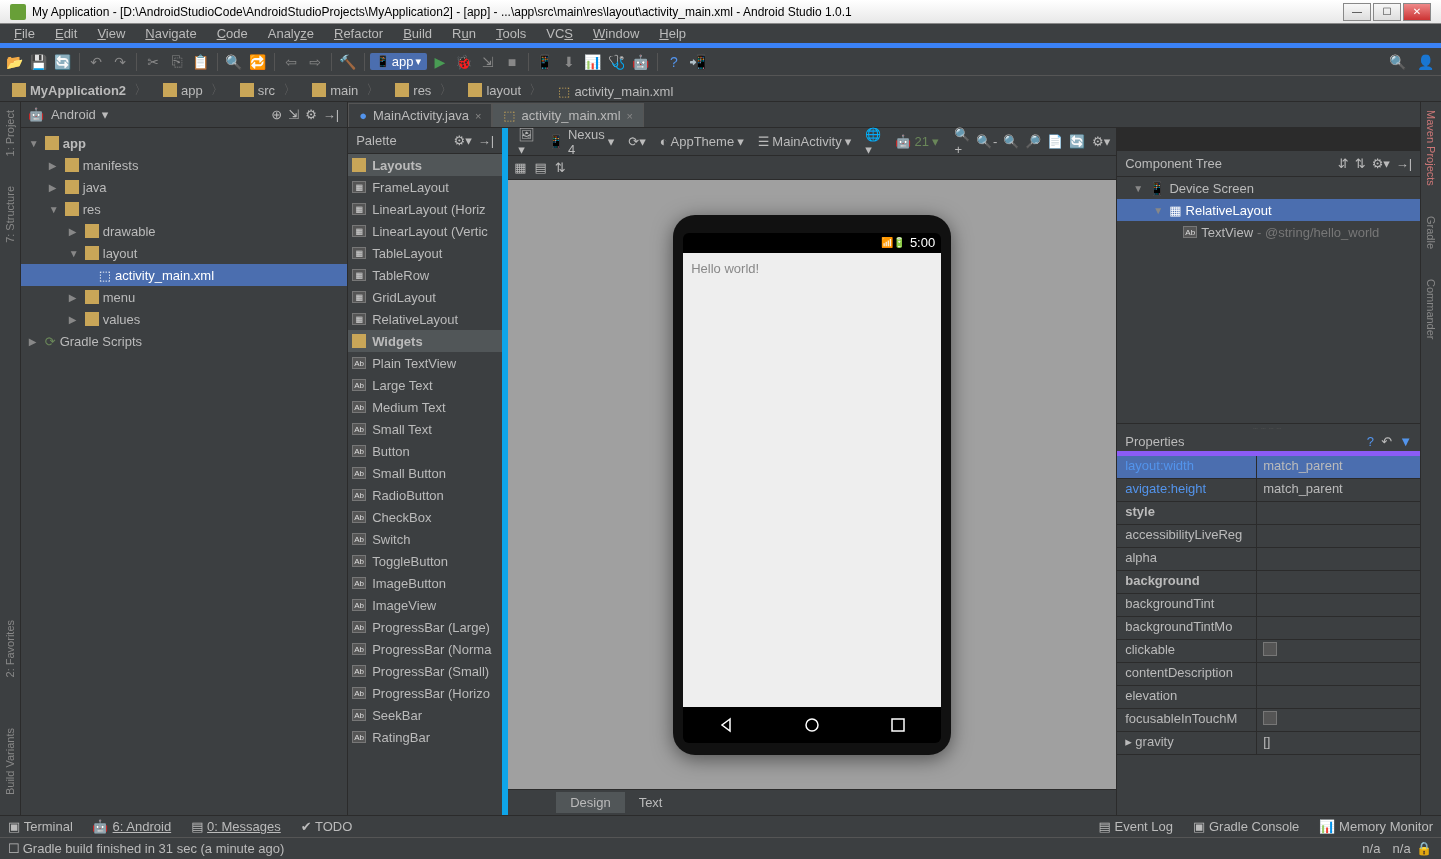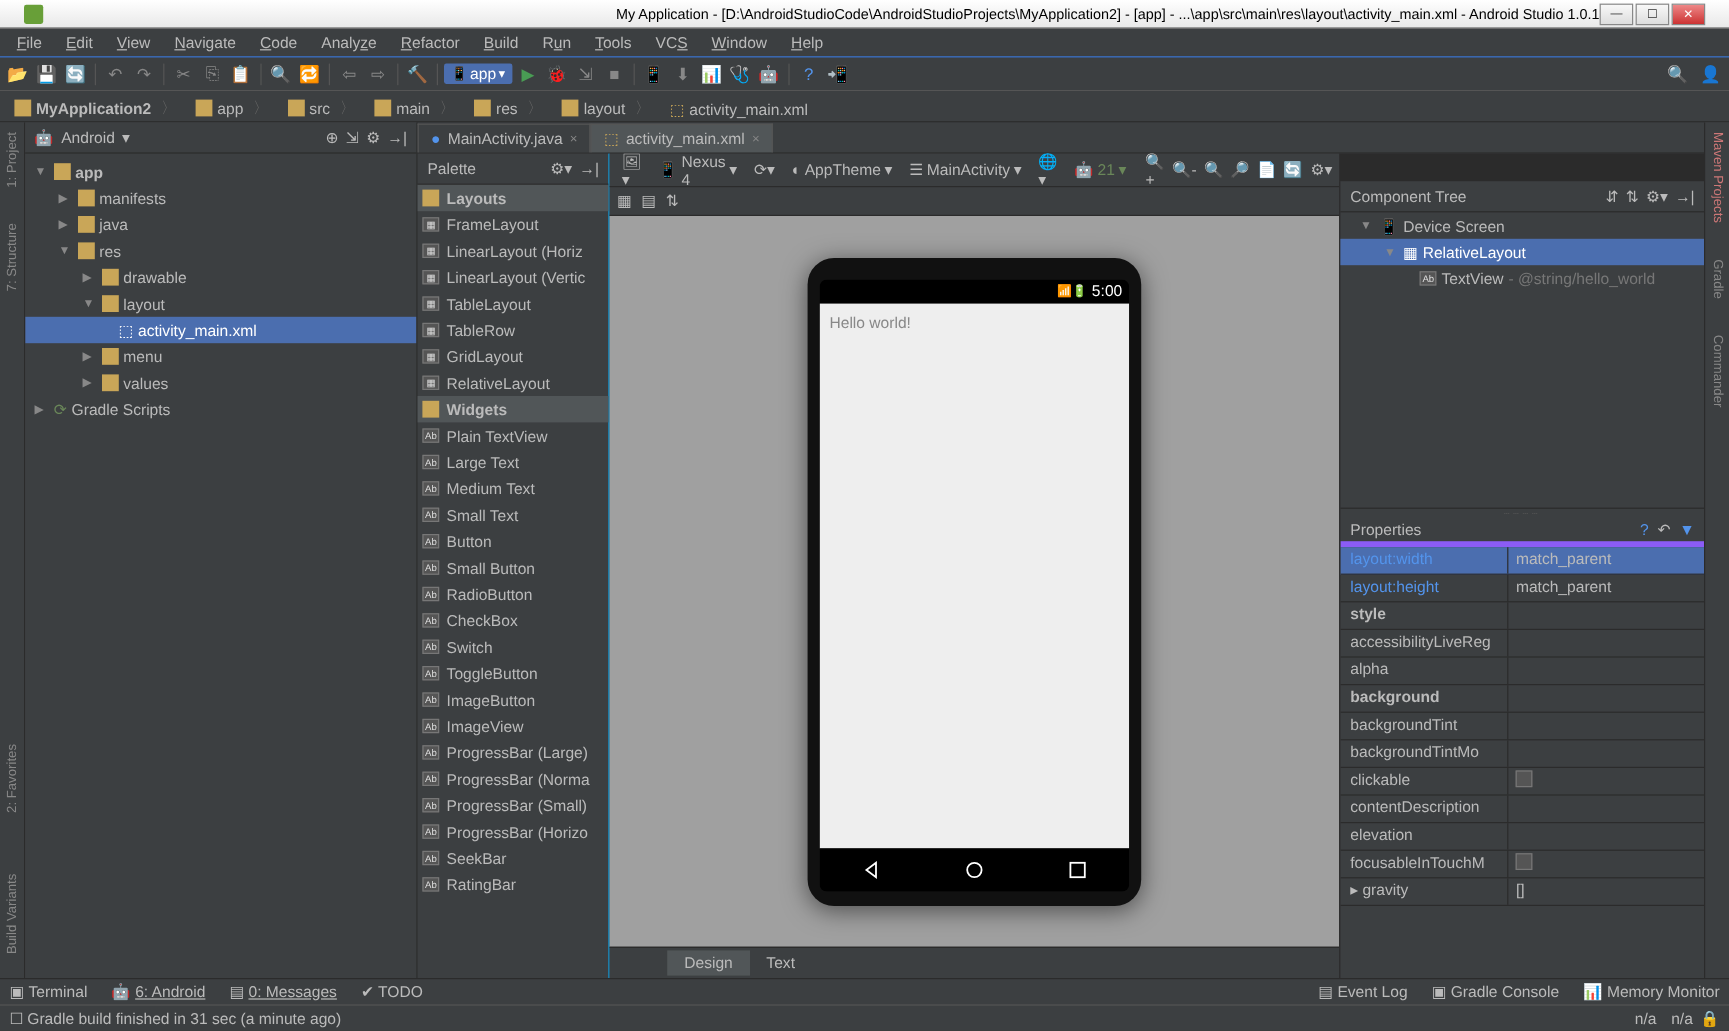--- a/index.html
+++ b/index.html
@@ -1,23 +1,23 @@
 <!DOCTYPE html>
 <html><head>
 <meta charset="utf-8">
 <style>
 * { margin:0; padding:0; box-sizing:border-box; font-family:"Segoe UI",Arial,sans-serif; font-size:13px; }
 body { background:#3c3f41; color:#bbb; width:1441px; height:859px; overflow:hidden; user-select:none; }
-.titlebar { height:24px; background:linear-gradient(#fff,#e8e8e8); display:flex; align-items:center; padding:0 20px; border-bottom:1px solid #888;text-align:right;}
+.titlebar { height:24px; background:linear-gradient(#fff,#e8e8e8); display:flex; align-items:center; padding:0 10px; border-bottom:1px solid #888;}
 .titlebar-icon { width:16px; height:16px; background:#689f38; border-radius:2px; margin-right:6px;}
 .titlebar-text { color:#000; font-size:12px; flex:1;}
 .win-btns { display:flex; gap:2px;}
 .win-btn { width:28px; height:18px; border:1px solid #888; background:linear-gradient(#f8f8f8,#ddd); display:flex; align-items:center; justify-content:center; font-size:10px; color:#333;}
 .win-btn.close { background:linear-gradient(#e88,#c33); color:#fff;}
-.menubar { height:24px; background:#3c3f41; display:flex; align-items:center; padding:0 4px; border-bottom:1px solid #3b82f6;}
+.menubar { height:24px; background:#3c3f41; display:flex; align-items:center; padding:0 4px; border-bottom:5px solid #3b82f6;}
 .menubar span { padding:2px 10px; color:#bbb; cursor:pointer;}
 .menubar span u { text-decoration:underline;}
 .toolbar { height:28px; background:#3c3f41; display:flex; align-items:center; padding:0 4px; border-bottom:1px solid #555; gap:2px;}
 .tb-btn { width:22px; height:22px; display:flex; align-items:center; justify-content:center; color:#888; font-size:14px;}
 .tb-sep { width:1px; height:18px; background:#555; margin:0 3px;}
 .app-chip { background:#4b6eaf; color:#fff; padding:1px 6px; border-radius:2px; font-size:11px; display:flex; align-items:center; gap:2px;}
 .tb-right { margin-left:auto; display:flex; gap:6px;}
 .navbar { height:26px; background:#3c3f41; display:flex; align-items:flex-end; padding:0 4px; border-bottom:1px solid #2b2b2b;}
 .crumb { display:flex; align-items:center; padding:2px 8px; color:#bbb; gap:4px; cursor:pointer; position:relative;}
 .crumb::after { content:"〉"; color:#666; margin-left:4px;}
@@ -35,21 +35,21 @@
 .tree { flex:1; overflow:auto; padding:4px 0;}
 .tree-row { display:flex; align-items:center; height:22px; padding-left:8px; cursor:pointer; gap:4px;}
 .tree-row.sel { background:#4b6eaf; color:#fff;}
 .tree-arrow { width:12px; color:#888; font-size:10px;}
 .center { flex:1; display:flex; flex-direction:column; background:#2b2b2b;}
 .tabs { height:26px; display:flex; align-items:flex-end; background:#3c3f41; border-bottom:1px solid #2b2b2b;}
 .tab { height:24px; padding:0 10px; display:flex; align-items:center; gap:6px; color:#bbb; background:#3c3f41; border:1px solid #555; border-bottom:none; cursor:pointer;}
 .tab.active { background:#515658;}
 .tab .x { color:#888; font-size:11px;}
 .editor-split { flex:1; display:flex;}
-.palette { width:160px; background:#3c3f41; border-right:1px solid #0ea5e9; display:flex; flex-direction:column;}
+.palette { width:160px; background:#3c3f41; border-right:6px solid #0ea5e9; display:flex; flex-direction:column;}
 .pal-row { height:22px; display:flex; align-items:center; padding:0 4px; gap:6px; cursor:pointer; color:#bbb; white-space:nowrap; overflow:hidden;}
 .pal-row.hdr { background:#515658; font-weight:bold;}
 .pal-icon { width:14px; height:12px; background:#555; border:1px solid #777; font-size:8px; display:flex; align-items:center; justify-content:center; color:#ddd;}
 .designer { flex:1; display:flex; flex-direction:column;}
 .dtool { height:28px; border-bottom:1px solid #2b2b2b; display:flex; align-items:center; padding:0 6px; gap:6px; background:#3c3f41; font-size:11px;}
 .dtool .chip { display:flex; align-items:center; gap:3px; padding:1px 4px; color:#bbb;}
 .dtool .spacer { flex:1;}
 .dtool2 { height:24px; border-bottom:1px solid #2b2b2b; display:flex; align-items:center; padding:0 6px; gap:8px; background:#3c3f41;}
 .canvas { flex:1; background:#a0a0a0; display:flex; align-items:center; justify-content:center; overflow:auto;}
 .phone { width:278px; height:540px; background:#111; border-radius:22px; padding:18px 10px 12px; box-shadow:0 4px 20px rgba(0,0,0,.5);}
@@ -457,21 +457,21 @@
         </div>
         <div class="handle">┄┄┄┄</div>
         <div class="props">
           <div class="prop-hdr"><span>Properties</span><div class="spacer"></div><span style="color:#5394ec">?</span>&nbsp;&nbsp;<span>↶</span>&nbsp;&nbsp;<span style="color:#5394ec">▼</span></div>
           <div id="prop-rows">
               <div class="prop-row sel">
                 <div class="prop-k blue">layout:width</div>
                 <div class="prop-v">match_parent</div>
               </div>
               <div class="prop-row">
-                <div class="prop-k blue">layout:height</div>
+                <div class="prop-k blue">avigate:height</div>
                 <div class="prop-v">match_parent</div>
               </div>
               <div class="prop-row">
                 <div class="prop-k" style="font-weight: bold;">style</div>
                 <div class="prop-v"></div>
               </div>
               <div class="prop-row">
                 <div class="prop-k">accessibilityLiveReg</div>
                 <div class="prop-v"></div>
               </div>

